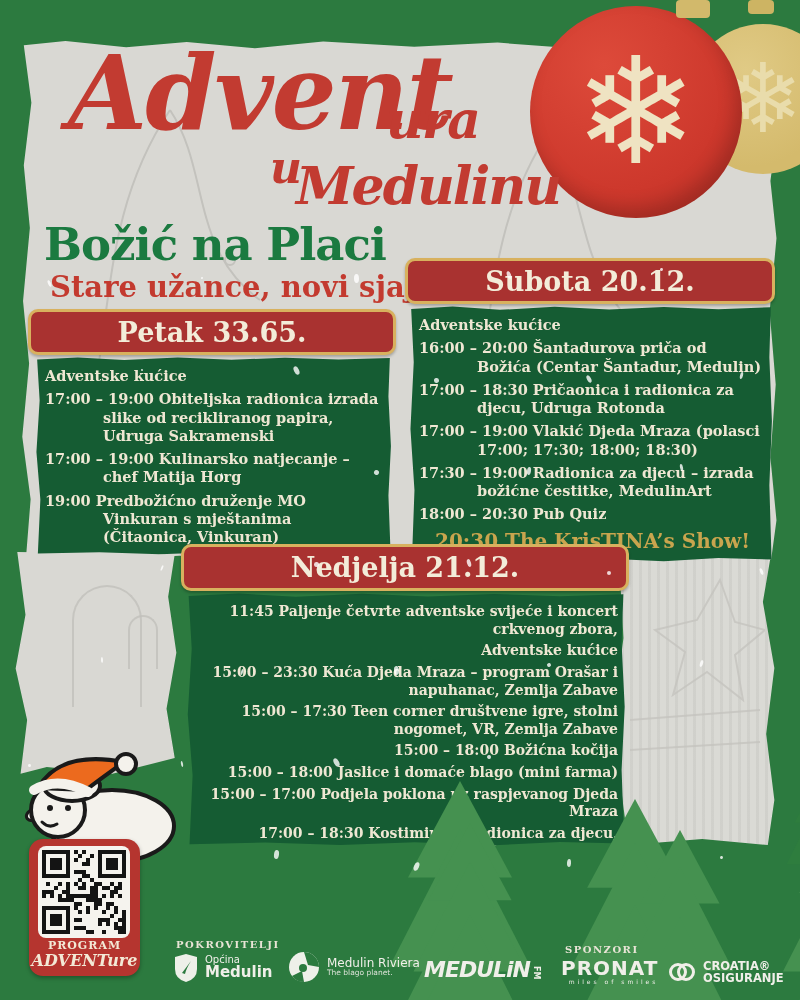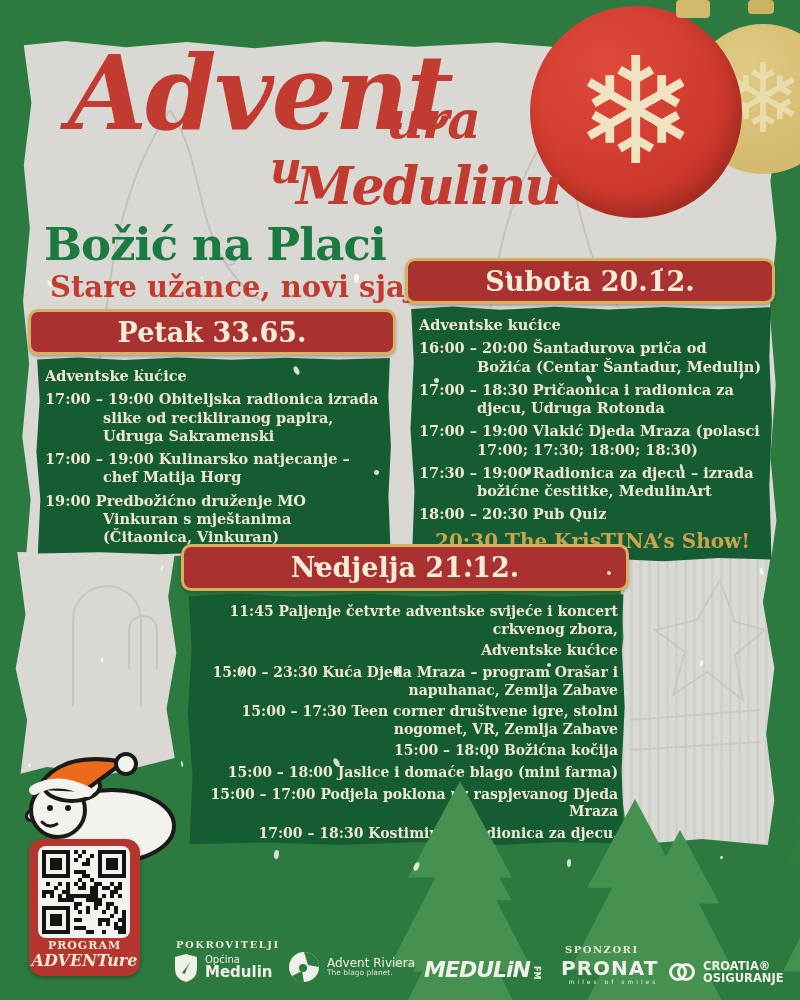--- a/index.html
+++ b/index.html
@@ -680,21 +680,21 @@
     </span>
   </div>
   <div class="logo" style="left:288px;top:951px;">
     <svg width="32" height="32" viewBox="0 0 32 32">
       <circle cx="16" cy="16" r="15" fill="#eef0e9"></circle>
       <path d="M16 1 A15 15 0 0 1 31 16 L20 14 Z" fill="#2c7a3f"></path>
       <path d="M4 25 A15 15 0 0 0 16 31 L14 20 Z" fill="#2c7a3f"></path>
       <circle cx="15" cy="17" r="4" fill="#2c7a3f"></circle>
     </svg>
     <span class="stack">
-      <span class="small" style="font-size:12px;">Advent Riviera</span>
+      <span class="small" style="font-size:12px;">Medulin Riviera</span>
       <span class="tiny">The blago planet.</span>
     </span>
   </div>
   <div class="logo logo-radio" style="left:424px;top:957px;">
     <span>MEDULiN</span>
     <span class="fm">FM</span>
   </div>
   <div class="footer-label" style="left:565px;top:944px;">SPONZORI</div>
   <div class="logo logo-pronat" style="left:561px;top:958px;align-items:flex-end;">
     <span class="nm">PRONAT</span>

